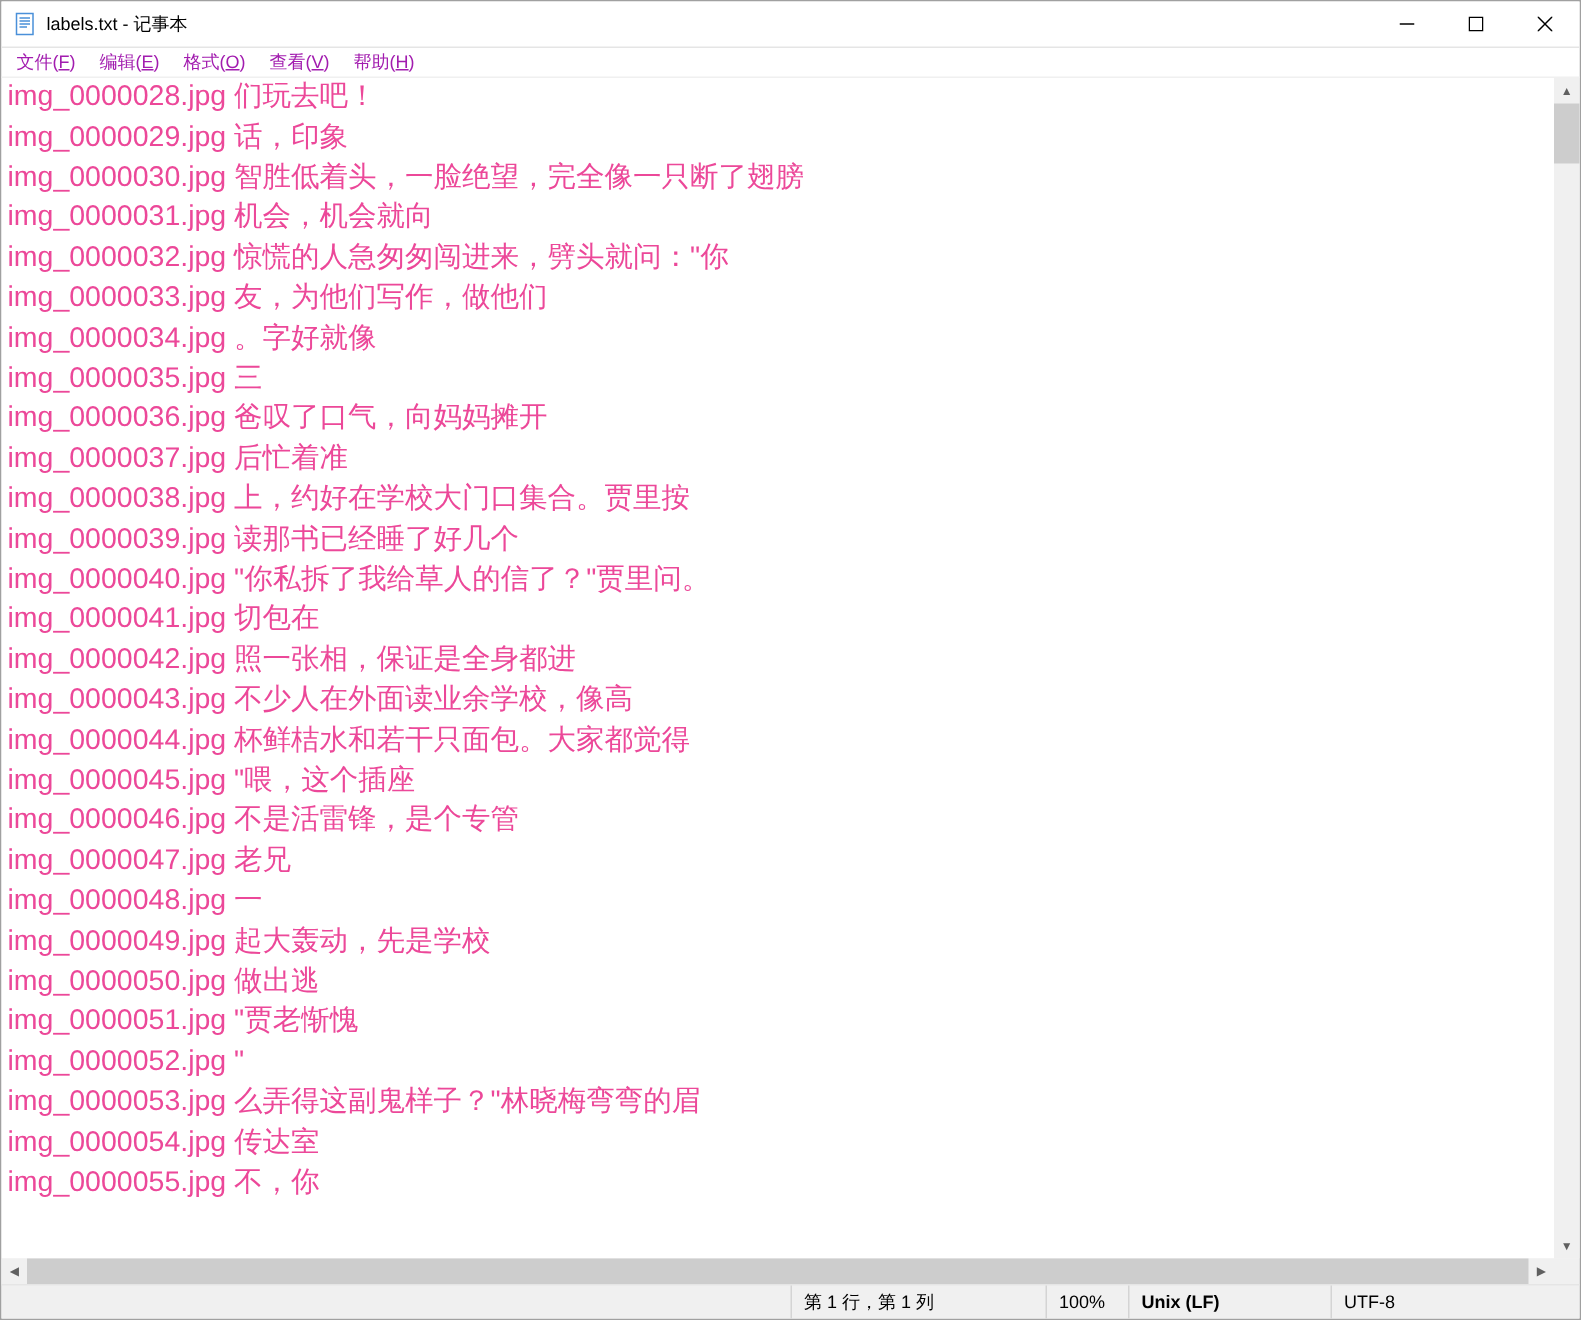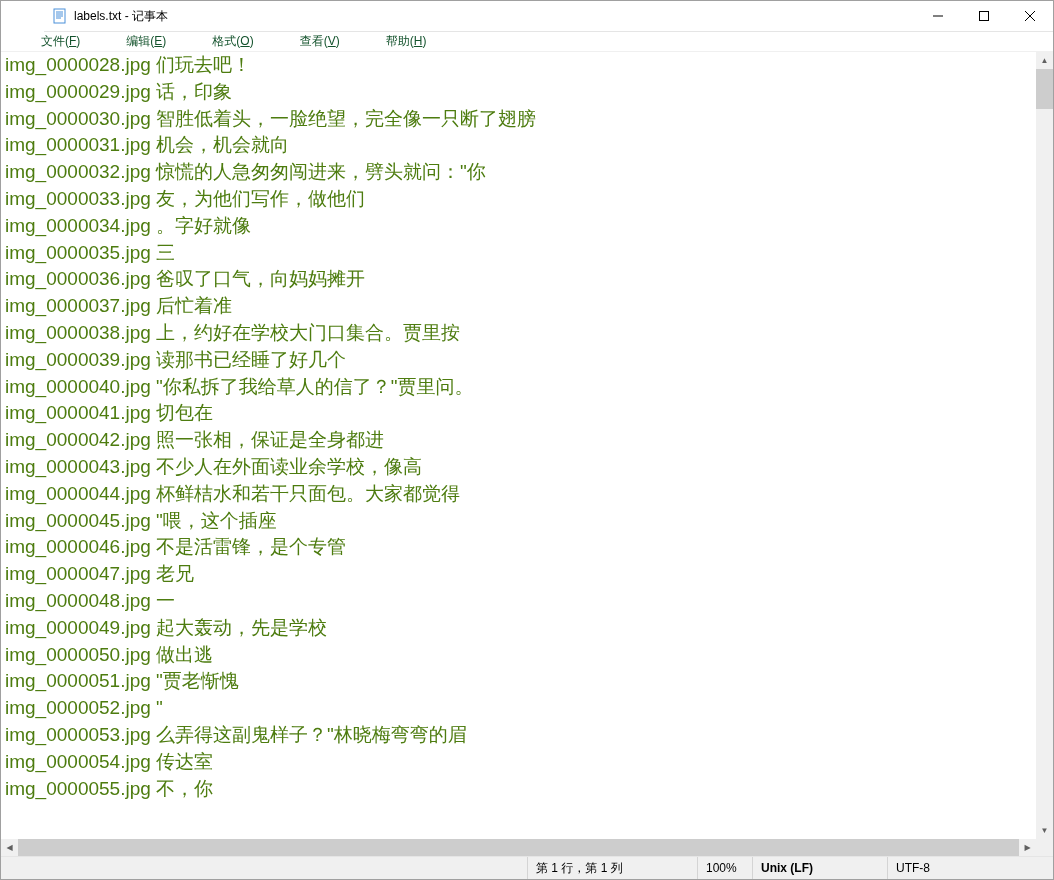--- a/index.html
+++ b/index.html
@@ -18,21 +18,20 @@
     background: #ffffff;
   }
   
   .titlebar {
     height: 31px;
     background: #ffffff;
     display: flex;
     align-items: center;
     padding-left: 8px;
     border-bottom: 1px solid #e5e5e5;
-    margin-left: 43px;
   }
   .titlebar-icon {
     width: 16px;
     height: 16px;
     margin-right: 6px;
     display: inline-block;
   }
   .titlebar-title {
     font-size: 12px;
     color: #000;
@@ -60,38 +59,37 @@
     display: flex;
     align-items: center;
     padding: 0 2px;
     background: #ffffff;
     font-size: 12px;
     border-bottom: 1px solid #f0f0f0;
   }
   .menu-item {
     padding: 1px 8px;
     cursor: pointer;
-    color: #14532d;
-    margin-left: 30px;
+    color: #a21caf;
   }
   .menu-item u { text-decoration: underline; }
   
   .content-wrapper {
     flex: 1;
     display: flex;
     min-height: 0;
   }
   .content {
     flex: 1;
     overflow: hidden;
     background: #ffffff;
     font-family: Arial, "Microsoft YaHei", sans-serif;
     font-size: 19px;
     line-height: 26.8px;
-    color: #4d7c0f;
+    color: #ec4899;
     padding-left: 4px;
     padding-top: 0px;
     white-space: pre;
   }
   .vscrollbar {
     width: 17px;
     background: #f0f0f0;
     display: flex;
     flex-direction: column;
   }

